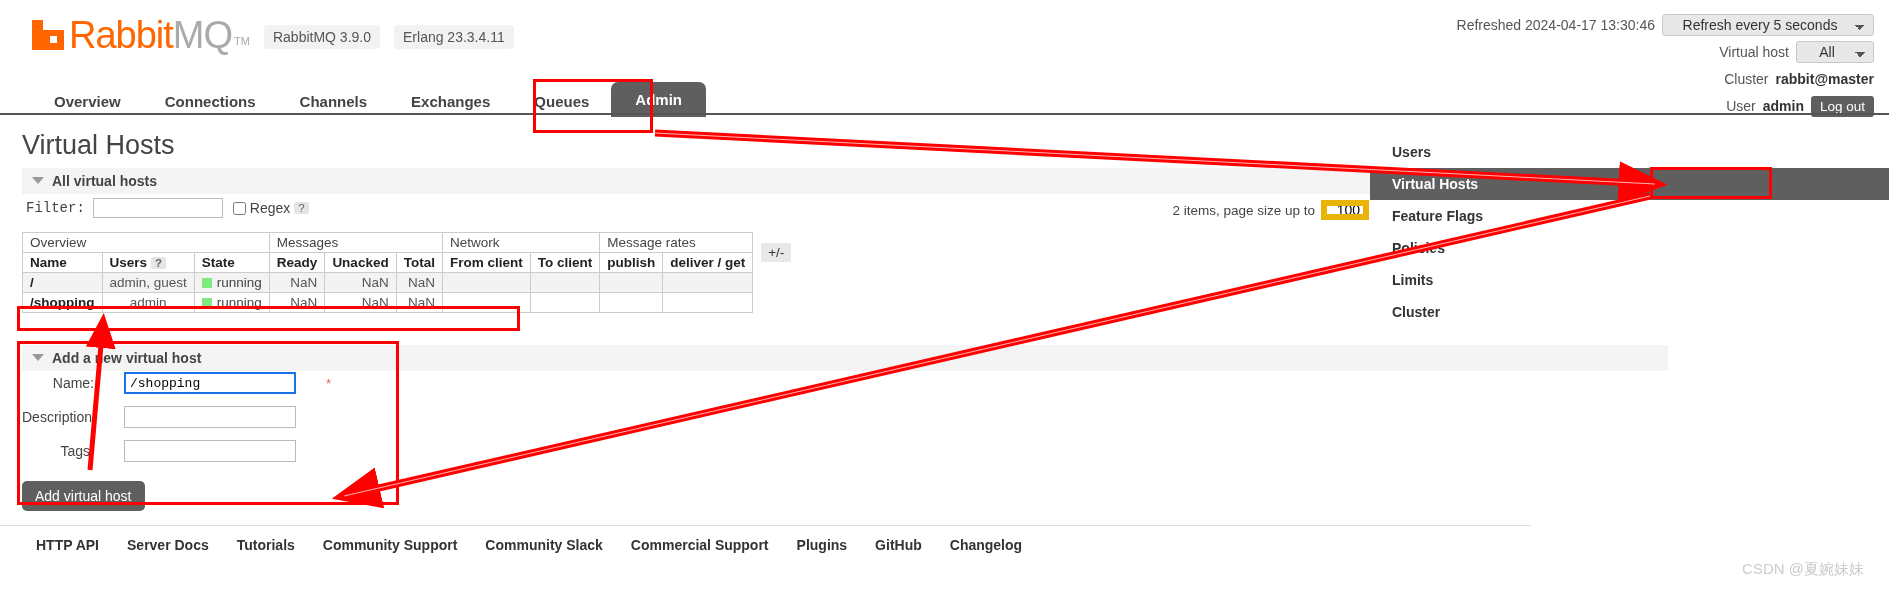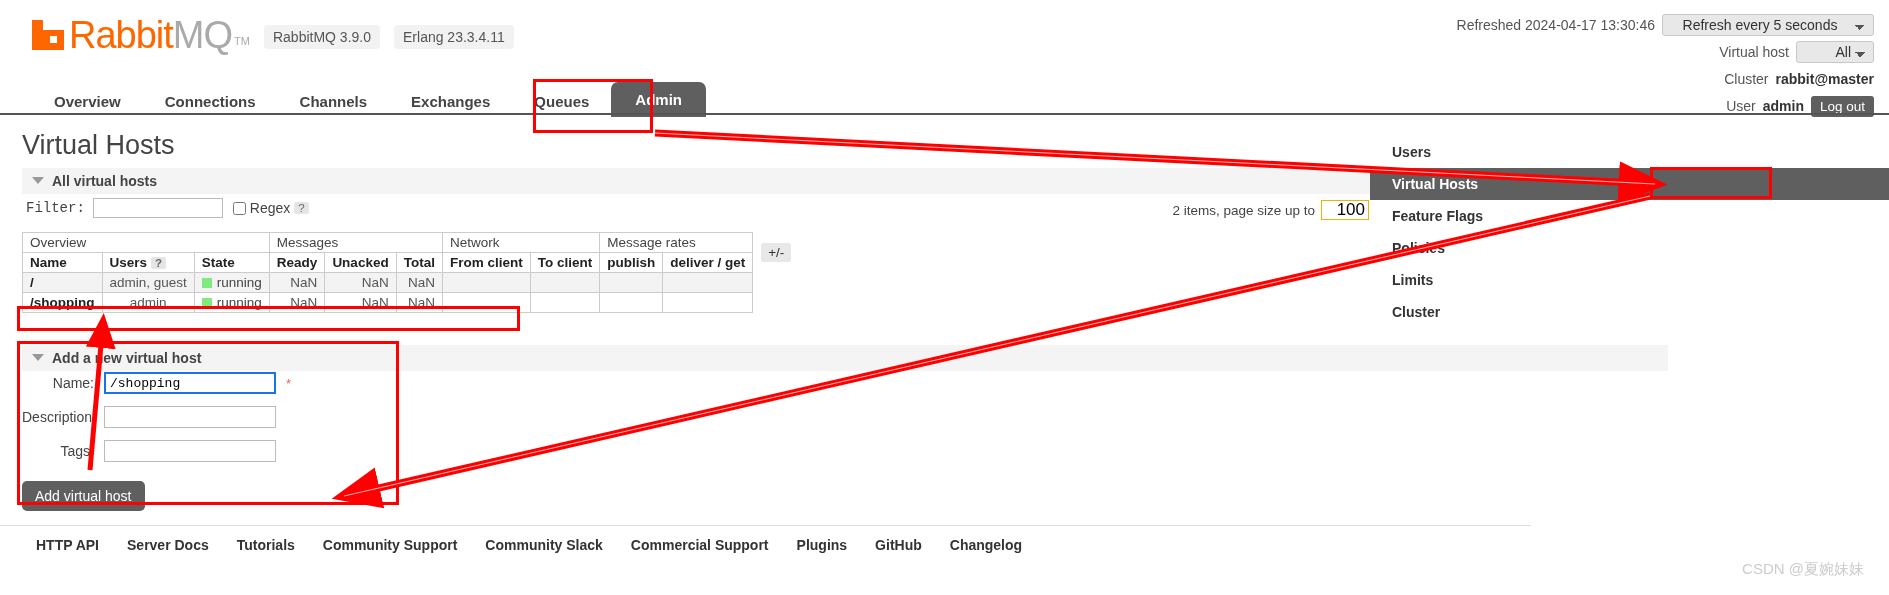--- a/index.html
+++ b/index.html
@@ -37,21 +37,21 @@
     background:#e8e8e8; border:1px solid #c8c8c8; border-radius:3px;
     font-size:14px; color:#333; padding:2px 22px 2px 6px;
     font-family:"Liberation Sans", sans-serif;
     appearance:none; -webkit-appearance:none;
     background-image:linear-gradient(45deg,transparent 50%,#555 50%),linear-gradient(135deg,#555 50%,transparent 50%);
     background-position:calc(100% - 13px) 10px, calc(100% - 8px) 10px;
     background-size:5px 5px,5px 5px; background-repeat:no-repeat;
     height:22px;
   }
   .sel.wide { min-width:212px; text-align:center; }
-  .sel.vh { min-width:78px; text-align:right; }
+  .sel.vh { min-width:78px; text-align:center; }
   .strong { font-weight:bold; color:#333; }
   .logout-btn {
     background:#5f5f5f; color:#fff; border:none; border-radius:3px;
     font-size:13.5px; padding:3px 9px; margin-left:7px; cursor:pointer;
     font-family:"Liberation Sans", sans-serif;
   }
 
   
   .tabs { position:absolute; left:32px; top:82px; display:flex; align-items:flex-end; }
   .tab {
@@ -86,22 +86,22 @@
   .regex-lbl { color:#444; }
   .help-q {
     background:#e5e5e5; color:#666; font-size:11.5px; border-radius:2px;
     padding:0 4px; margin-left:4px; cursor:pointer; display:inline-block;
   }
   .items-info {
     position:absolute; right:520px; top:200px; font-size:13.5px; color:#444;
     display:flex; align-items:center; white-space:nowrap;
   }
   .pagesize {
-    width:48px; height:20px; border:1px solid #eab308; text-align:right;
-    font-family:"Liberation Sans", sans-serif; font-size:17px; padding:1px 3px; margin-left:6px;
+    width:48px; height:20px; border:6px solid #eab308; text-align:right;
+    font-family:"Liberation Sans", sans-serif; font-size:14px; padding:1px 3px; margin-left:6px;
   }
 
   
   table.vh { position:absolute; left:22px; top:232px; border-collapse:collapse; font-size:13.5px; }
   table.vh th, table.vh td { border:1px solid #ccc; padding:2px 7px; font-weight:normal; }
   table.vh th.grp { background:#fff; color:#444; text-align:left; font-size:13.5px; }
   table.vh th.sub { background:#fff; color:#222; font-weight:bold; text-align:left; }
   table.vh th.sub.num { text-align:right; }
   table.vh td { background:#fff; }
   table.vh tr.alt td { background:#f3f3f3; }
@@ -111,21 +111,21 @@
   .green-sq { display:inline-block; width:10px; height:10px; background:#80ea80; margin-right:5px; vertical-align:-1px; }
   .plusminus {
     background:#e8e8e8; color:#333; font-size:13.5px; padding:2px 7px;
     border-radius:2px; cursor:pointer; display:inline-block;
   }
   .nb { border:none !important; background:#fff !important; padding-left:8px !important; }
 
   
   #add-bar { position:absolute; left:22px; top:345px; width:1646px; }
   .form { position:absolute; left:22px; top:372px; font-size:14px; }
-  .frow { display:flex; align-items:center; margin-bottom:12px; }
+  .frow { display:flex; align-items:center; margin-bottom:12px;gap:20px; }
   .flabel { width:72px; text-align:right; margin-right:10px; color:#444; }
   .finput {
     width:172px; height:22px; border:1px solid #bbb; background:#fff;
     font-family:"Liberation Mono", monospace; font-size:13px; padding:1px 4px;
   }
   .finput.focused { border:2px solid #1a73e8; }
   .req { color:#e06666; margin-left:10px; font-size:13px; }
   .add-btn {
     background:#5f5f5f; color:#fff; border:none; border-radius:5px;
     font-size:14px; padding:7px 13px; cursor:pointer; margin-top:7px;

